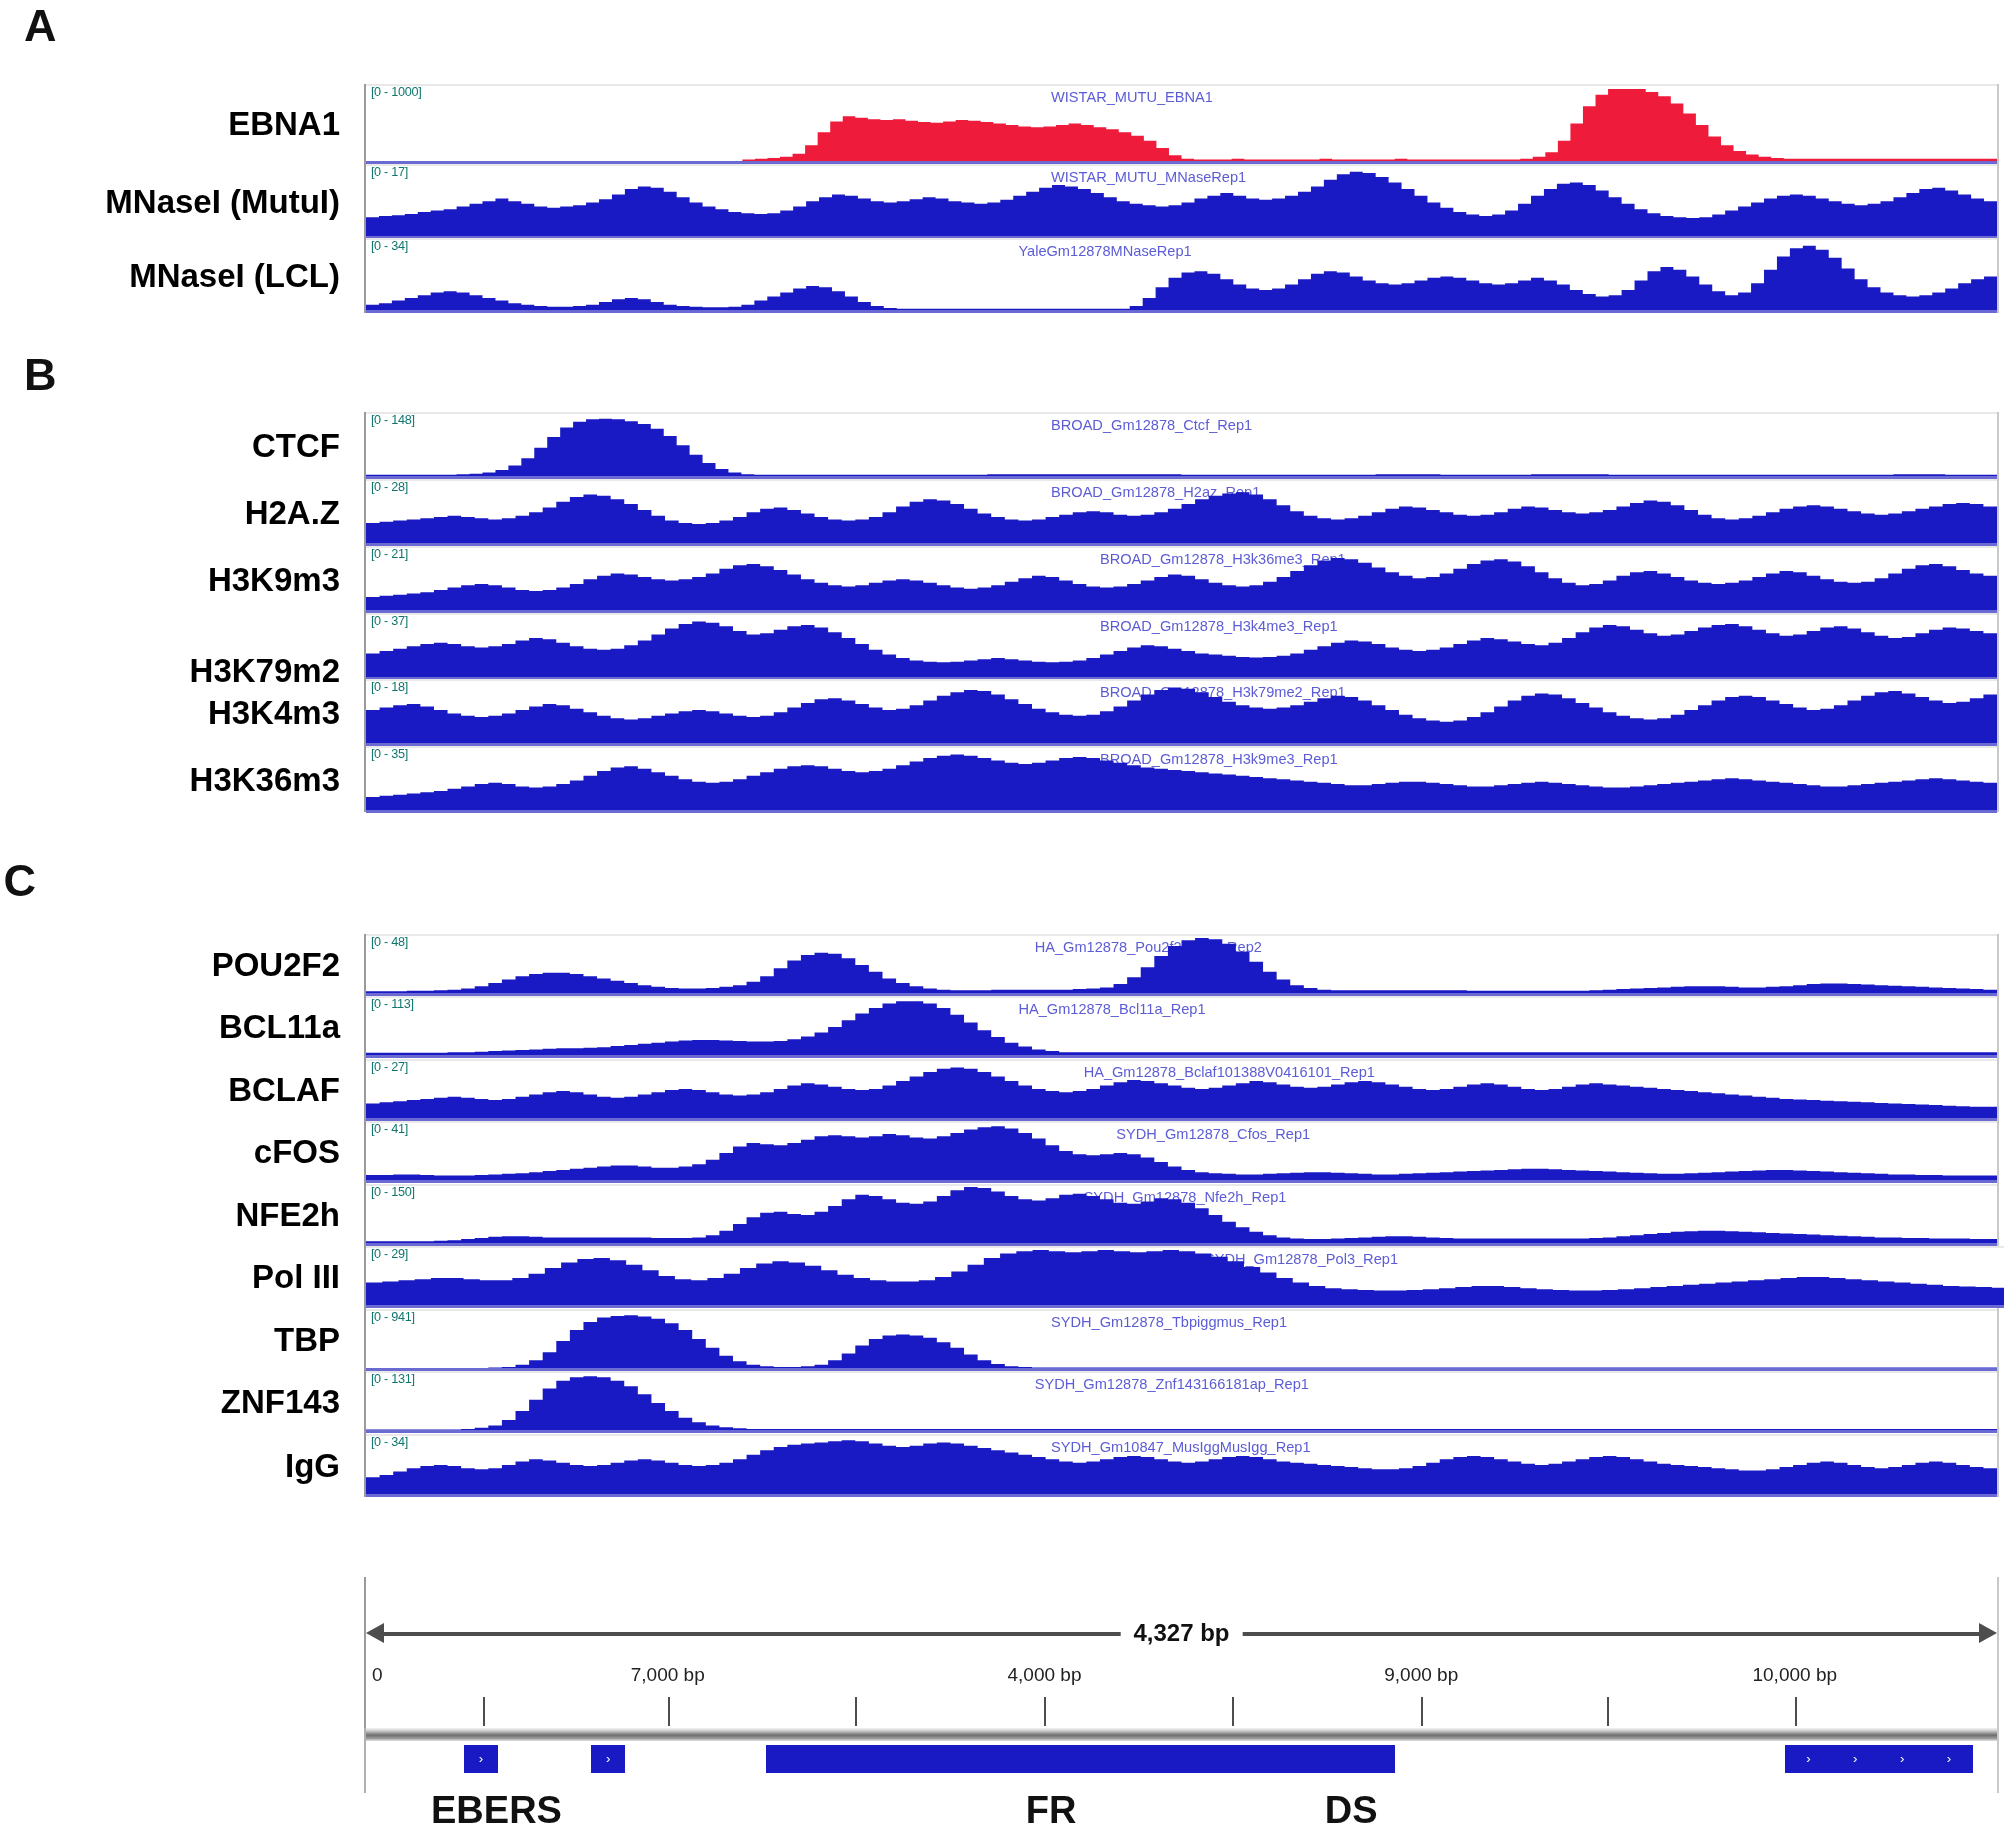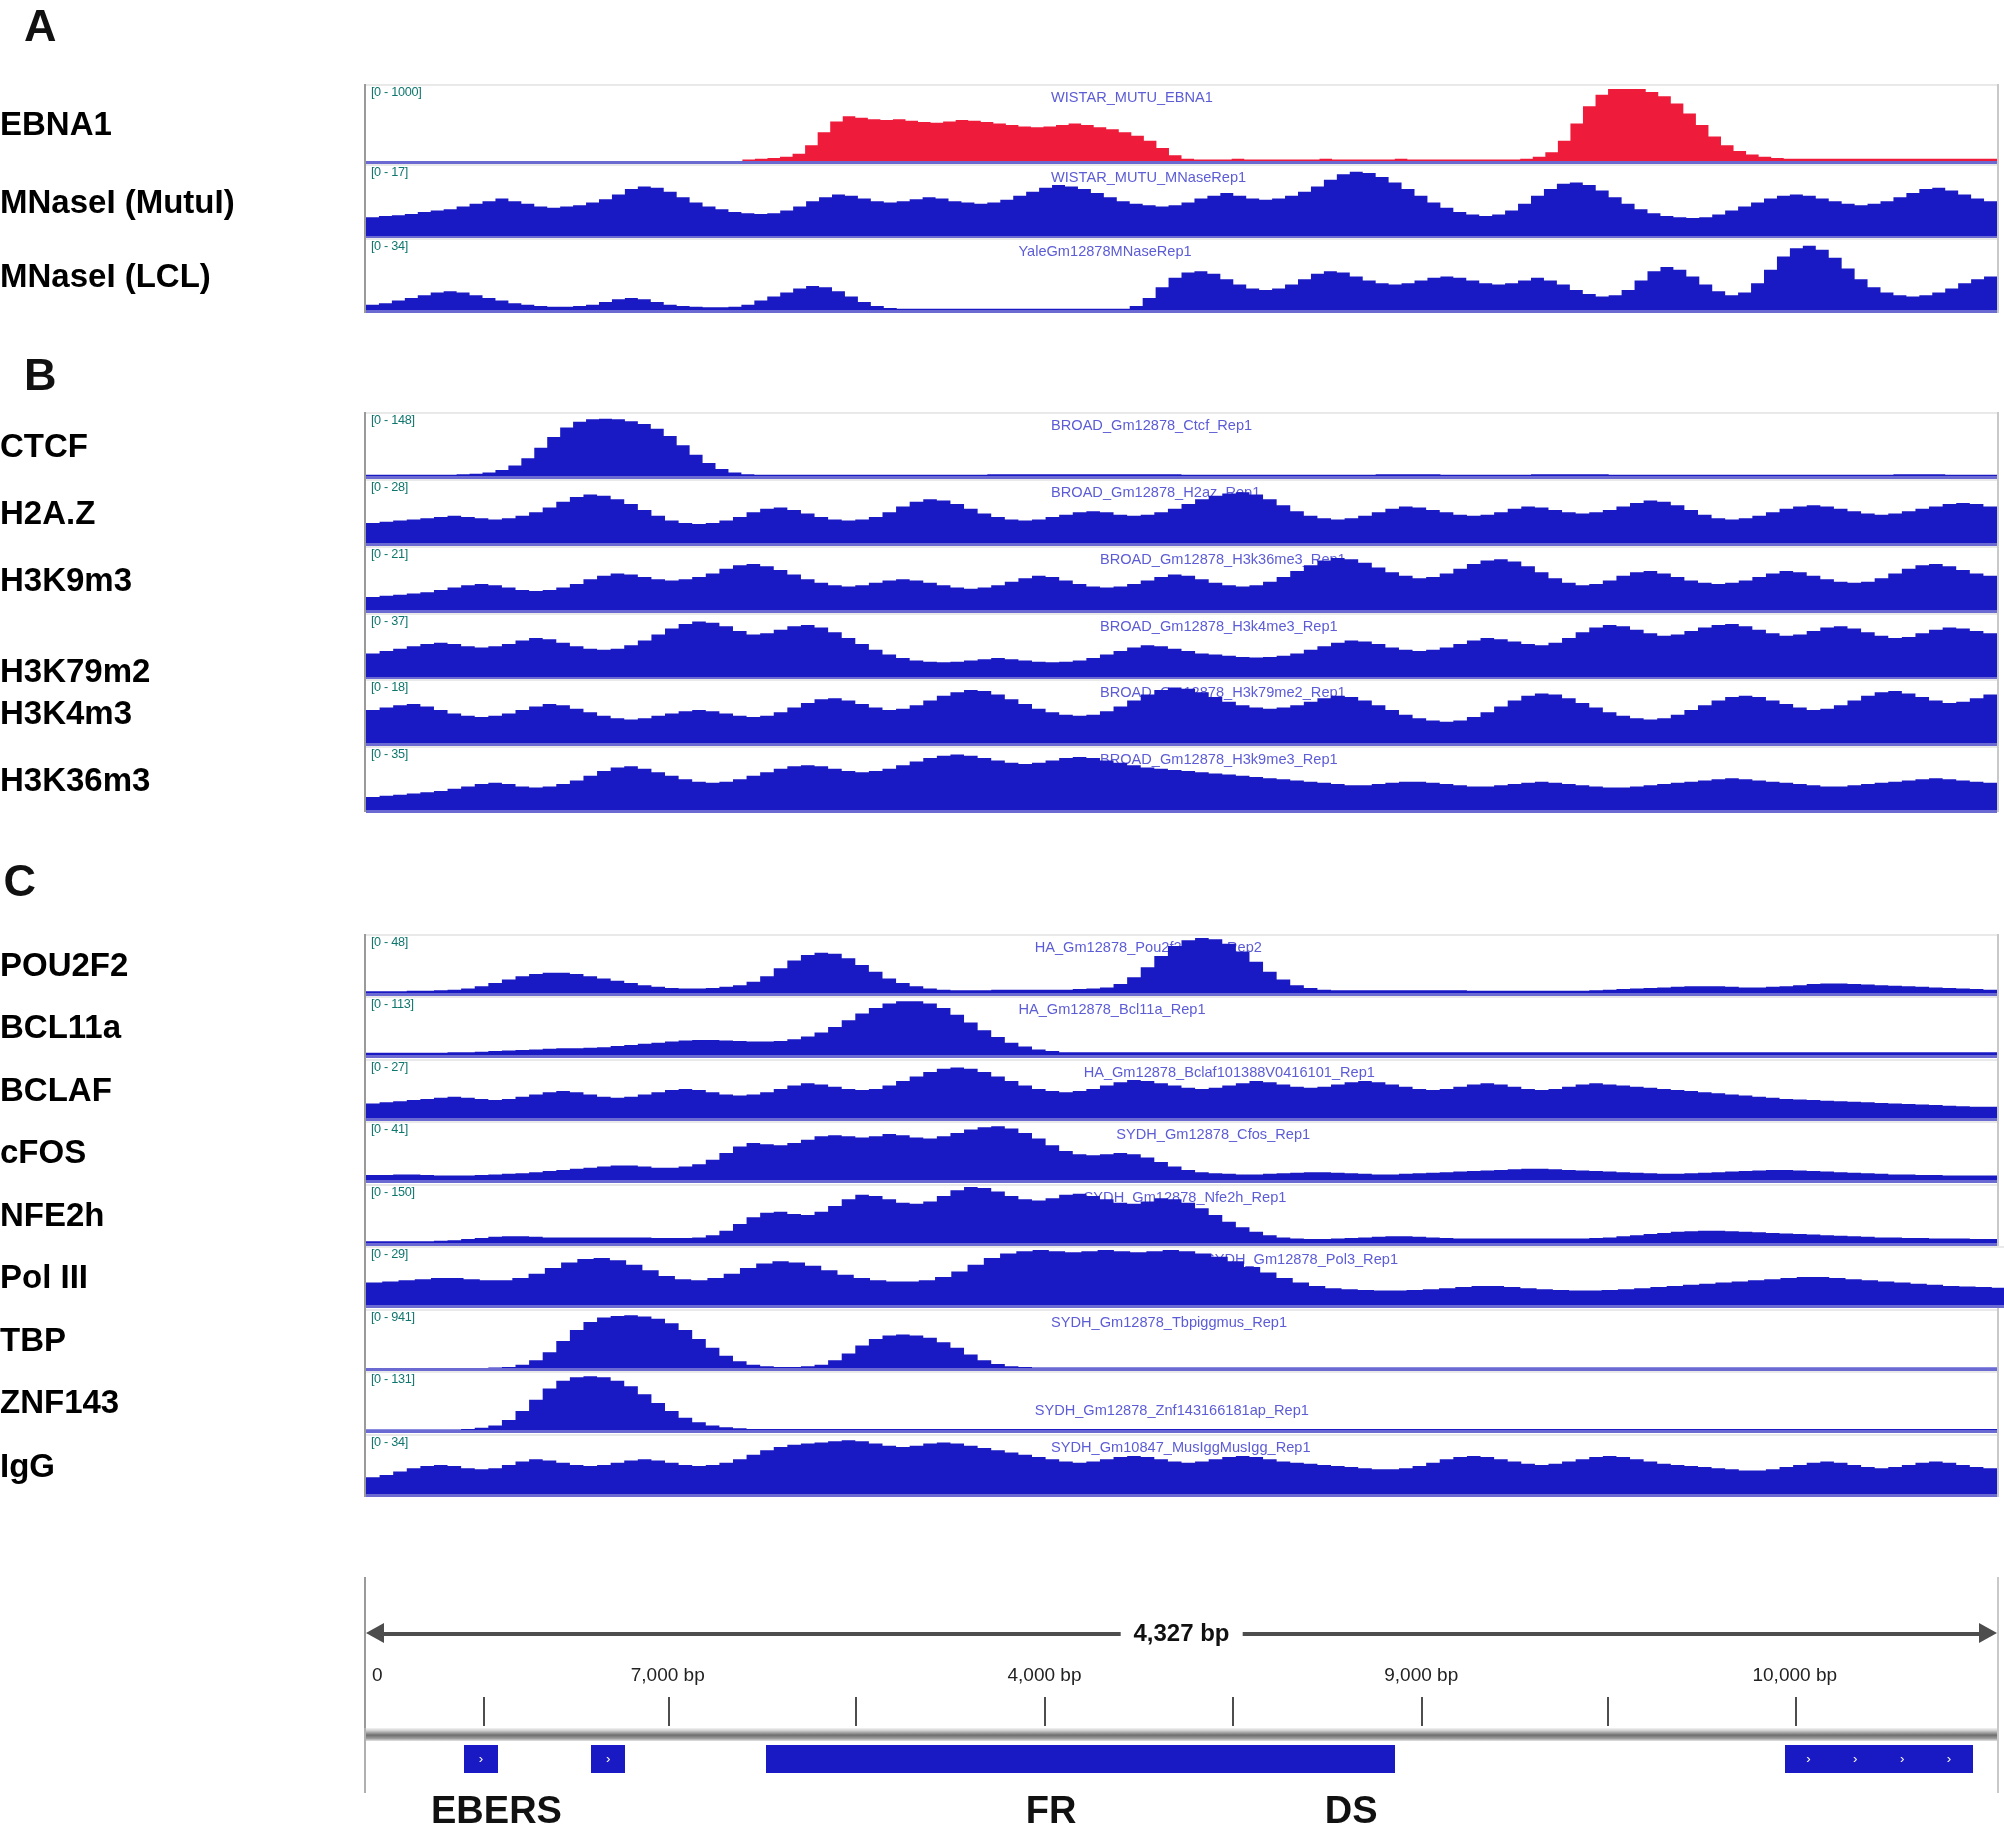--- a/index.html
+++ b/index.html
@@ -6,21 +6,21 @@
   body{width:2005px;height:1846px;font-family:"Liberation Sans",sans-serif;position:relative;overflow:hidden;}
 
   .figure{position:absolute;left:0;top:0;width:2005px;height:1846px;}
 
   
   .panel-letter{position:absolute;font-size:45px;font-weight:bold;color:#111;font-family:"Liberation Sans",sans-serif;letter-spacing:0px;}
 
   
   .track-row{position:absolute;left:0;width:2005px;}
   .track-label{position:absolute;right:0;top:50%;transform:translateY(-50%);
-      text-align:left;font-size:33px;font-weight:bold;color:#000;white-space:nowrap;
+      text-align:right;font-size:33px;font-weight:bold;color:#000;white-space:nowrap;
       font-family:"Liberation Sans",sans-serif;}
   .track-box{position:absolute;background:#ffffff;overflow:hidden;}
   .track-box .hdr-line{position:absolute;left:0;right:0;top:0;height:1.8px;background:#e9e9e9;}
   .track-box .range-lbl{position:absolute;left:4.9px;top:1.2px;font-size:12.7px;color:#0f766e;
       font-family:"Liberation Sans",sans-serif;white-space:nowrap;letter-spacing:-0.3px;}
   .track-box .trk-name{position:absolute;top:4.9px;font-size:14.6px;color:#5c5cd6;
       font-family:"Liberation Sans",sans-serif;white-space:nowrap;letter-spacing:0px;}
   .track-box .baseline{position:absolute;left:0;right:0;bottom:0;height:3px;background:#6a6ad2;}
   .wig{position:absolute;left:0;bottom:3px;width:100%;}
   .wig svg{display:block;width:100%;height:100%;}
@@ -307,21 +307,21 @@
         </div>
       <div class="baseline"></div>
     </div>
   </div>
 
   <div class="track-row" style="top:1371px;height:62px;">
     <div class="track-label" style="left:0;width:340px;">ZNF143</div>
     <div class="track-box" style="left:366px;top:0;width:1631px;height:62px;">
       <div class="hdr-line"></div>
       <div class="range-lbl">[0 - 131]</div>
-      <div class="trk-name" style="left:41%;margin-top:26px;">SYDH_Gm12878_Znf143166181ap_Rep1</div>
+      <div class="trk-name" style="left:41%;">SYDH_Gm12878_Znf143166181ap_Rep1</div>
       <div class="wig" style="height:56px;">
           <svg viewBox="0 0 1000 100" preserveAspectRatio="none">
             <path d="M0,100 L0.00,99.00 L8.33,99.00 L8.33,99.00 L16.67,99.00 L16.67,99.00 L25.00,99.00 L25.00,99.00 L33.33,99.00 L33.33,99.00 L41.67,99.00 L41.67,99.00 L50.00,99.00 L50.00,99.00 L58.33,99.00 L58.33,98.00 L66.67,98.00 L66.67,96.00 L75.00,96.00 L75.00,92.00 L83.33,92.00 L83.33,82.00 L91.67,82.00 L91.67,66.00 L100.00,66.00 L100.00,46.00 L108.33,46.00 L108.33,26.00 L116.67,26.00 L116.67,12.00 L125.00,12.00 L125.00,6.00 L133.33,6.00 L133.33,4.00 L141.67,4.00 L141.67,6.00 L150.00,6.00 L150.00,12.00 L158.33,12.00 L158.33,22.00 L166.67,22.00 L166.67,36.00 L175.00,36.00 L175.00,52.00 L183.33,52.00 L183.33,66.00 L191.67,66.00 L191.67,78.00 L200.00,78.00 L200.00,86.00 L208.33,86.00 L208.33,92.00 L216.67,92.00 L216.67,95.00 L225.00,95.00 L225.00,97.00 L233.33,97.00 L233.33,98.00 L241.67,98.00 L241.67,98.00 L250.00,98.00 L250.00,98.00 L258.33,98.00 L258.33,98.00 L266.67,98.00 L266.67,98.00 L275.00,98.00 L275.00,98.00 L283.33,98.00 L283.33,98.00 L291.67,98.00 L291.67,98.00 L300.00,98.00 L300.00,98.00 L308.33,98.00 L308.33,98.00 L316.67,98.00 L316.67,98.00 L325.00,98.00 L325.00,98.00 L333.33,98.00 L333.33,98.00 L341.67,98.00 L341.67,98.00 L350.00,98.00 L350.00,98.00 L358.33,98.00 L358.33,98.00 L366.67,98.00 L366.67,98.00 L375.00,98.00 L375.00,98.00 L383.33,98.00 L383.33,98.00 L391.67,98.00 L391.67,98.00 L400.00,98.00 L400.00,98.00 L408.33,98.00 L408.33,98.00 L416.67,98.00 L416.67,98.00 L425.00,98.00 L425.00,98.00 L433.33,98.00 L433.33,98.00 L441.67,98.00 L441.67,98.00 L450.00,98.00 L450.00,98.00 L458.33,98.00 L458.33,98.00 L466.67,98.00 L466.67,98.00 L475.00,98.00 L475.00,98.00 L483.33,98.00 L483.33,98.00 L491.67,98.00 L491.67,98.00 L500.00,98.00 L500.00,98.00 L508.33,98.00 L508.33,98.00 L516.67,98.00 L516.67,98.00 L525.00,98.00 L525.00,98.00 L533.33,98.00 L533.33,98.00 L541.67,98.00 L541.67,98.00 L550.00,98.00 L550.00,98.00 L558.33,98.00 L558.33,98.00 L566.67,98.00 L566.67,98.00 L575.00,98.00 L575.00,98.00 L583.33,98.00 L583.33,98.00 L591.67,98.00 L591.67,98.00 L600.00,98.00 L600.00,98.00 L608.33,98.00 L608.33,98.00 L616.67,98.00 L616.67,98.00 L625.00,98.00 L625.00,98.00 L633.33,98.00 L633.33,98.00 L641.67,98.00 L641.67,98.00 L650.00,98.00 L650.00,98.00 L658.33,98.00 L658.33,98.00 L666.67,98.00 L666.67,98.00 L675.00,98.00 L675.00,98.00 L683.33,98.00 L683.33,98.00 L691.67,98.00 L691.67,98.00 L700.00,98.00 L700.00,98.00 L708.33,98.00 L708.33,98.00 L716.67,98.00 L716.67,98.00 L725.00,98.00 L725.00,98.00 L733.33,98.00 L733.33,98.00 L741.67,98.00 L741.67,98.00 L750.00,98.00 L750.00,98.00 L758.33,98.00 L758.33,98.00 L766.67,98.00 L766.67,98.00 L775.00,98.00 L775.00,98.00 L783.33,98.00 L783.33,98.00 L791.67,98.00 L791.67,98.00 L800.00,98.00 L800.00,98.00 L808.33,98.00 L808.33,98.00 L816.67,98.00 L816.67,98.00 L825.00,98.00 L825.00,98.00 L833.33,98.00 L833.33,98.00 L841.67,98.00 L841.67,98.00 L850.00,98.00 L850.00,98.00 L858.33,98.00 L858.33,98.00 L866.67,98.00 L866.67,98.00 L875.00,98.00 L875.00,98.00 L883.33,98.00 L883.33,98.00 L891.67,98.00 L891.67,98.00 L900.00,98.00 L900.00,98.00 L908.33,98.00 L908.33,98.00 L916.67,98.00 L916.67,98.00 L925.00,98.00 L925.00,98.00 L933.33,98.00 L933.33,98.00 L941.67,98.00 L941.67,98.00 L950.00,98.00 L950.00,98.00 L958.33,98.00 L958.33,98.00 L966.67,98.00 L966.67,98.00 L975.00,98.00 L975.00,98.00 L983.33,98.00 L983.33,98.00 L991.67,98.00 L991.67,98.00 L1000.00,98.00 L1000,100 Z" fill="#1a1ac4"></path>
           </svg>
         </div>
       <div class="baseline"></div>
     </div>
   </div>
 
   <div class="track-row" style="top:1434px;height:63px;">

